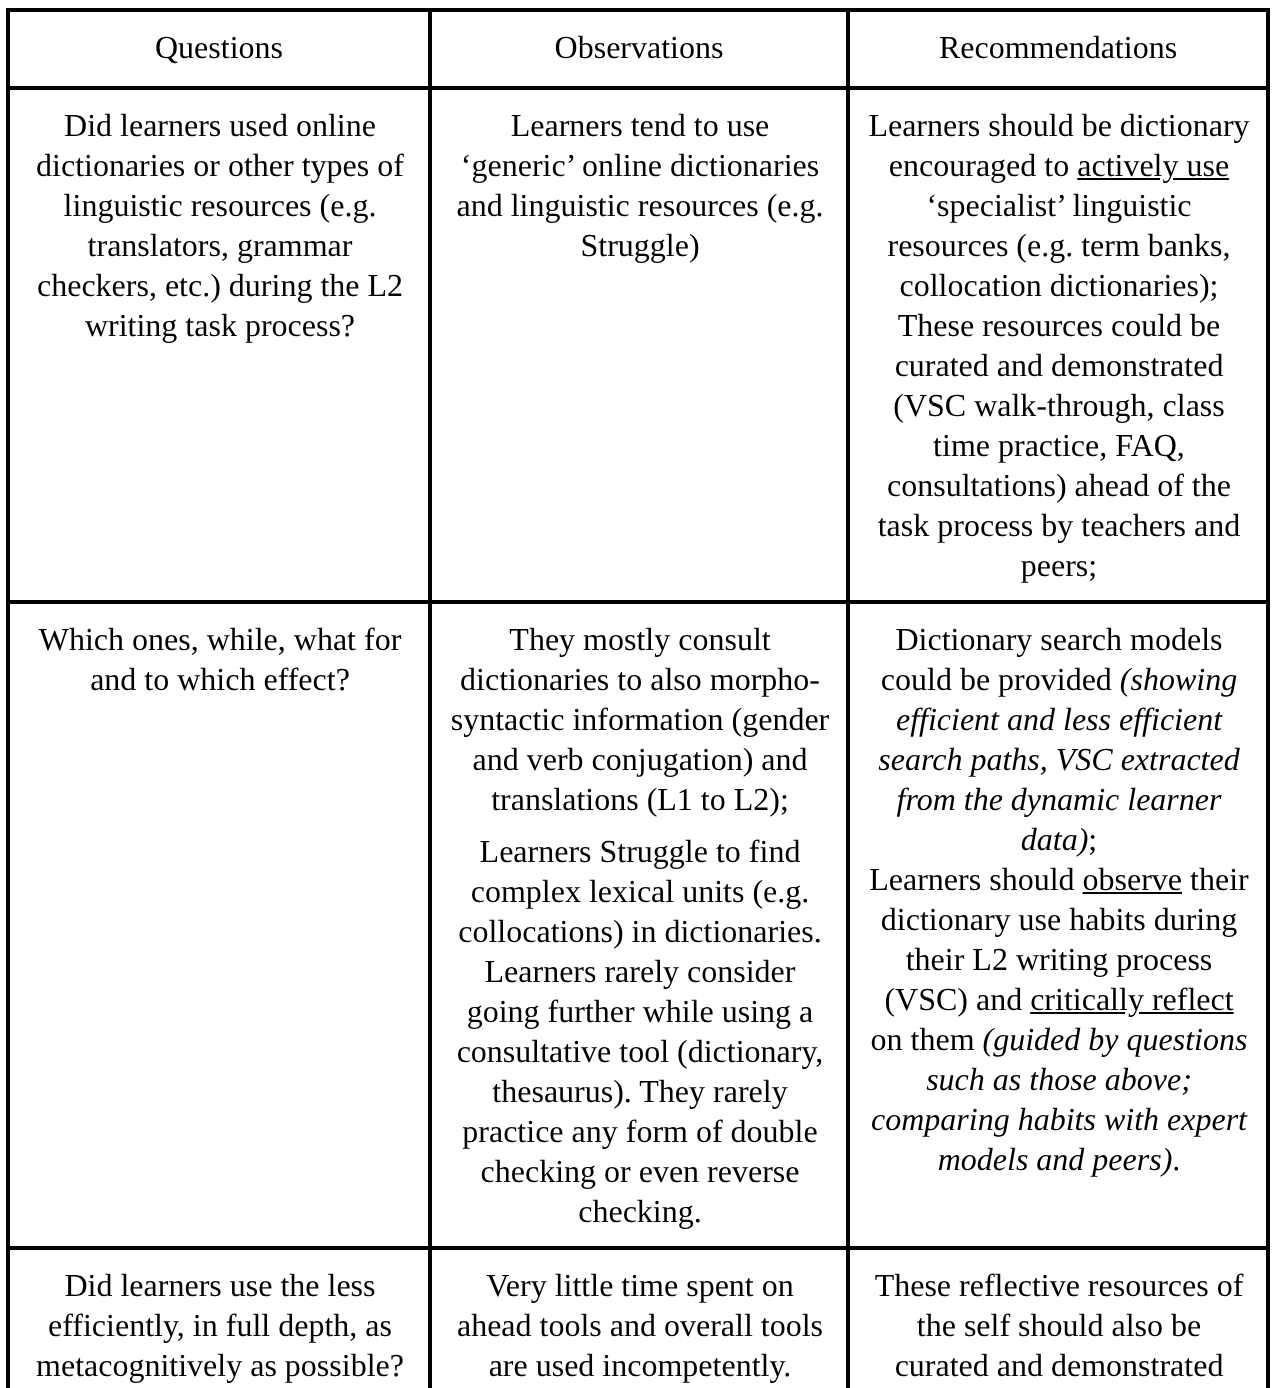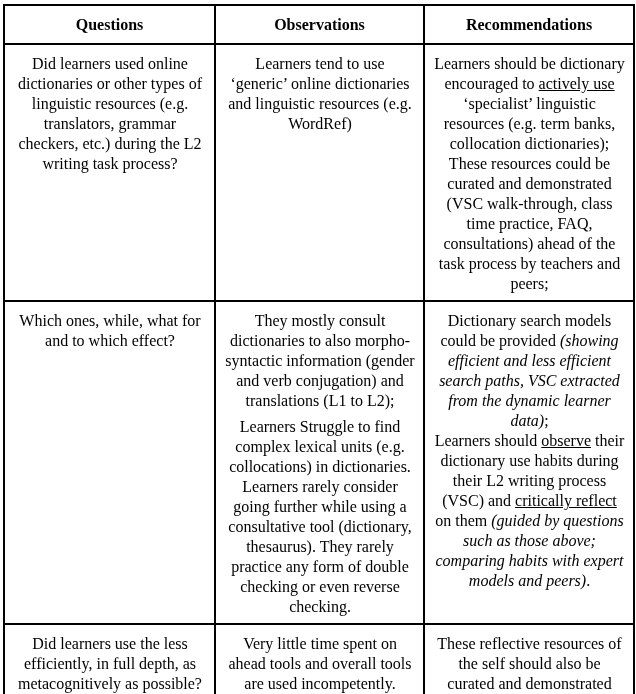--- a/index.html
+++ b/index.html
@@ -22,21 +22,21 @@
     table-layout: fixed;
     width: 630px;
   }
   .qor-table th,
   .qor-table td {
     border: 2px solid #000000;
     font-size: 16px;
     overflow: hidden;
   }
   .qor-table th {
-    font-weight: bold;
+    font-weight: normal;
     text-align: center;
     vertical-align: middle;
     height: 33px;
     padding: 2px 4px;
   }
   .qor-table td {
     vertical-align: top;
     text-align: center;
     padding: 9px 8px 6px 9px;
     line-height: 20px;
@@ -69,21 +69,21 @@
         <th>Observations</th>
         <th>Recommendations</th>
       </tr>
     </thead>
     <tbody>
         <tr>
           <td>
             <p><span>Did learners used online dictionaries or other types of linguistic resources (e.g. translators, grammar checkers, etc.) during the L2 writing task process?</span></p>
           </td>
           <td>
-            <p><span>Learners tend to use ‘generic’ online dictionaries and linguistic resources (e.g. WordRef)</span></p>
+            <p><span>Learners tend to use ‘generic’ online dictionaries and linguistic resources (e.g. Struggle)</span></p>
           </td>
           <td>
             <p><span>Learners should be dictionary encouraged to </span><span class="u">actively use</span><span> ‘specialist’ linguistic resources (e.g. term banks, collocation dictionaries); These resources could be curated and demonstrated (VSC walk-through, class time practice, FAQ, consultations) ahead of the task process by teachers and peers;</span></p>
           </td>
         </tr>
         <tr>
           <td>
             <p><span>Which ones, while, what for and to which effect?</span></p>
           </td>
           <td>

